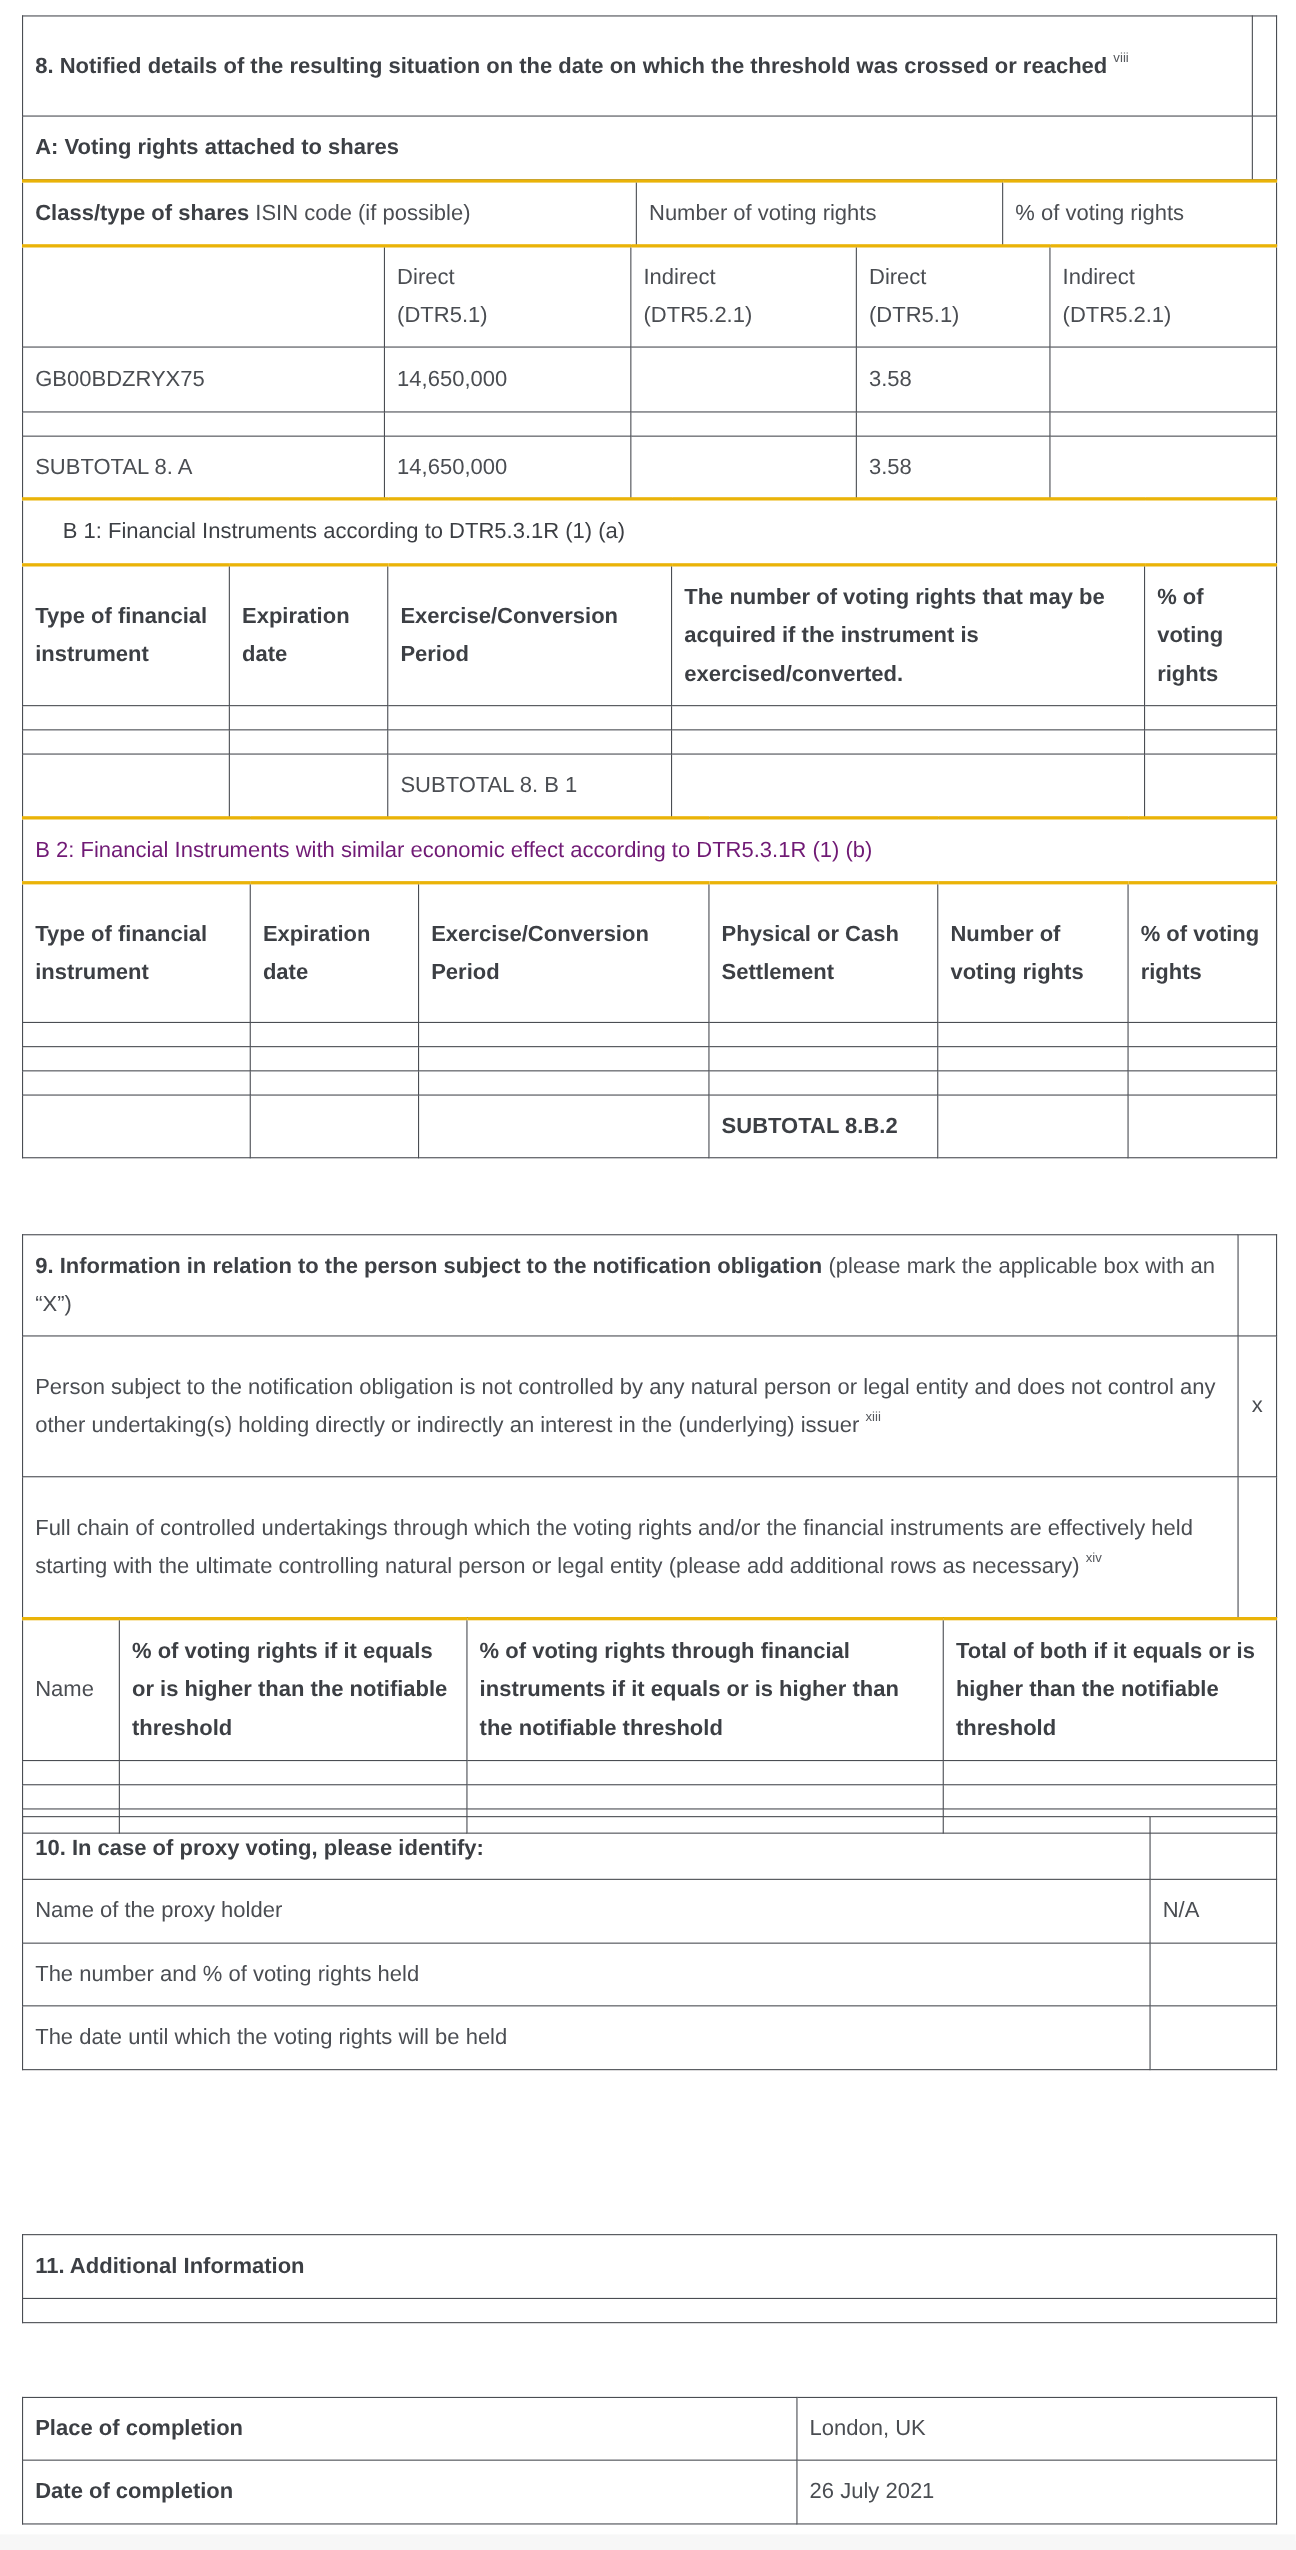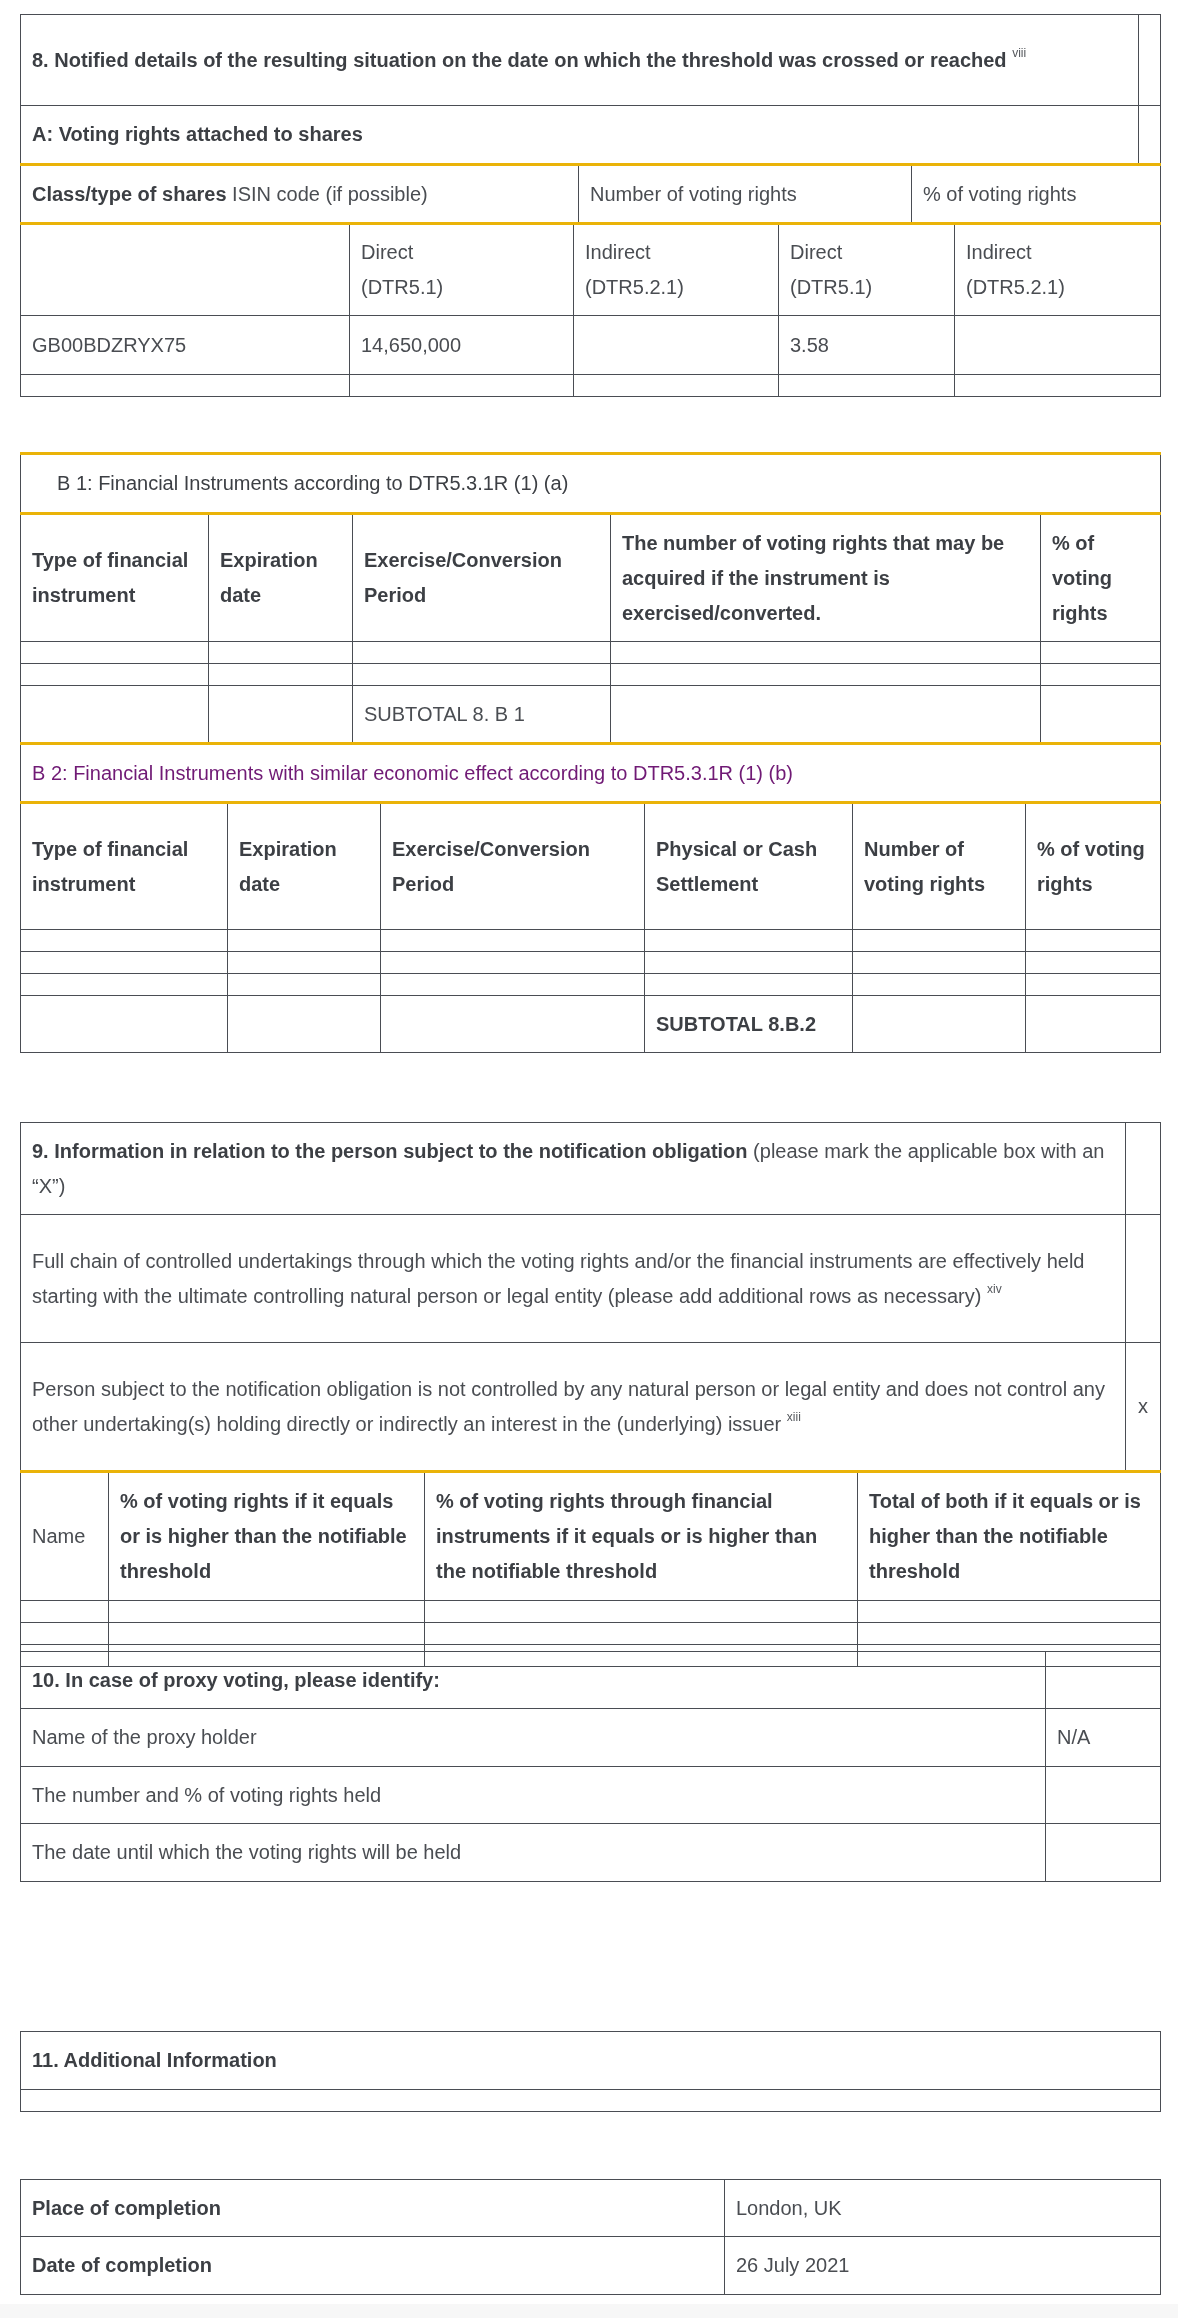--- a/index.html
+++ b/index.html
@@ -85,20 +85,27 @@
     <td>3.58</td>
     <td></td>
   </tr>
   <tr style="height:22px">
     <td class="nopad"></td>
     <td class="nopad"></td>
     <td class="nopad"></td>
     <td class="nopad"></td>
     <td class="nopad"></td>
   </tr>
+  <tr style="height:57px">
+    <td>SUBTOTAL 8. A</td>
+    <td>14,650,000</td>
+    <td></td>
+    <td>3.58</td>
+    <td></td>
+  </tr>
 </tbody>
   </table>
 
 <table style="top:452px;">
   <colgroup>
       <col style="width:188px">
       <col style="width:144px">
       <col style="width:258px">
       <col style="width:430px">
       <col style="width:120px">
@@ -198,26 +205,26 @@
   <colgroup>
       <col style="width:1105px">
       <col style="width:35px">
     </colgroup>
   <tbody>
       <tr style="height:92px">
     <td><span class="b">9. Information in relation to the person subject to the notification obligation</span><span> (please mark the applicable box with an “X”)</span></td>
     <td></td>
   </tr>
   <tr style="height:128px">
+    <td><span>Person subject to the notification obligation is not controlled by any natural person or legal entity and does not control any other undertaking(s) holding directly or indirectly an interest in the (underlying) issuer</span> <sup>xiii</sup></td>
+    <td class="center nopad">x</td>
+  </tr>
+  <tr style="height:128px">
     <td><span>Full chain of controlled undertakings through which the voting rights and/or the financial instruments are effectively held starting with the ultimate controlling natural person or legal entity (please add additional rows as necessary)</span> <sup>xiv</sup></td>
     <td class="center nopad"></td>
-  </tr>
-  <tr style="height:128px">
-    <td><span>Person subject to the notification obligation is not controlled by any natural person or legal entity and does not control any other undertaking(s) holding directly or indirectly an interest in the (underlying) issuer</span> <sup>xiii</sup></td>
-    <td class="center nopad">x</td>
   </tr>
 </tbody>
   </table>
 
 <table style="top:1470px;">
   <colgroup>
       <col style="width:88px">
       <col style="width:316px">
       <col style="width:433px">
       <col style="width:303px">

